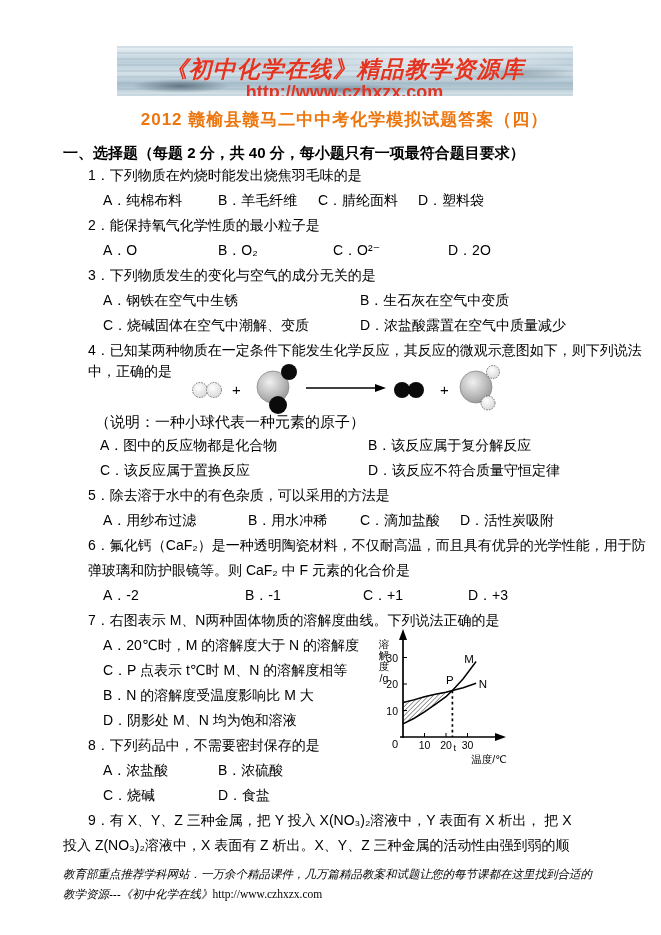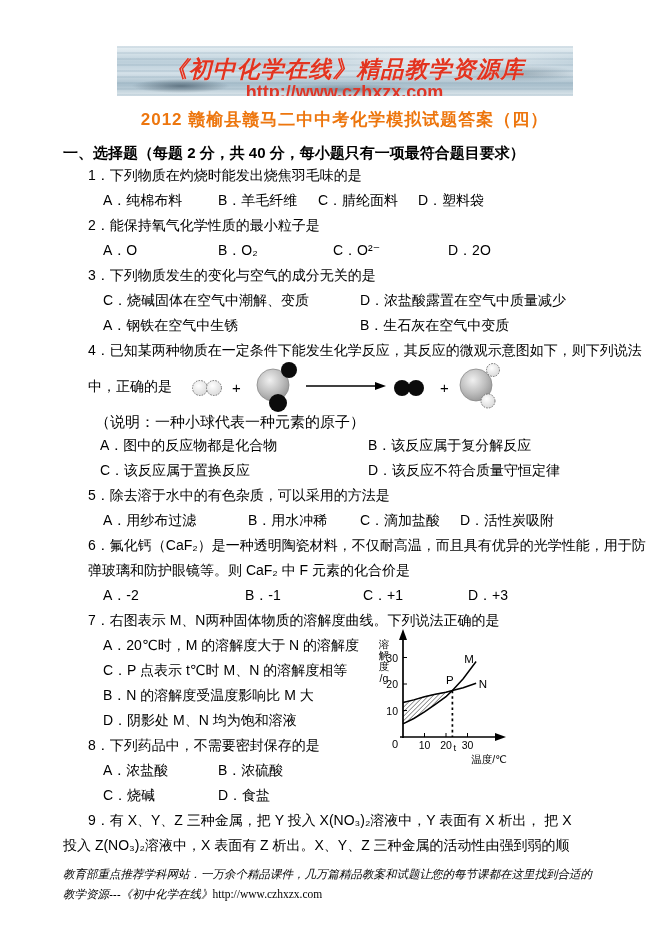--- a/index.html
+++ b/index.html
@@ -46,21 +46,21 @@
   
   .q1 .o0{width:115px}.q1 .o1{width:100px}.q1 .o2{width:100px}
   .q2 .o0{width:115px}.q2 .o1{width:115px}.q2 .o2{width:115px}
   .q3 .o0{width:257px}
   .q4opts{padding-left:37px;}
   .q4opts .o0{width:268px;display:inline-block;}
   .q5 .o0{width:145px}.q5 .o1{width:112px}.q5 .o2{width:100px}
   .q6 .o0{width:142px}.q6 .o1{width:118px}.q6 .o2{width:105px}
   .q8 .o0{width:115px}
 
-  .diagram-row{display:flex;align-items:center;height:48px;}
+  .diagram-row{display:flex;align-items:flex-start;height:48px;}
   .diagram-row .lead{padding-left:25px;}
   .mol-svg{margin-left:16px;width:318px;height:52px;flex:none;}
   .note-row{padding-left:32px;line-height:22px;font-size:15px;white-space:nowrap;}
 
   .q78{position:relative;}
   .chart-svg{position:absolute;top:16px;right:116px;width:137px;height:145px;}
   .chart-svg text{font-family:"Liberation Sans","DejaVu Sans",sans-serif;}
 
   .footer{margin-top:6px;font-size:11.5px;font-style:italic;line-height:20px;}
   .footer .url{font-style:normal;font-family:"Liberation Serif","DejaVu Serif",serif;}
@@ -89,24 +89,24 @@
   <div>
     <div class="qrow">2．能保持氧气化学性质的最小粒子是</div>
     <div class="orow orow4 q2">
       <span class="opt o0">A．O</span><span class="opt o1">B．O₂</span><span class="opt o2">C．O²⁻</span><span class="opt">D．2O</span>
     </div>
   </div>
 
   <div>
     <div class="qrow">3．下列物质发生的变化与空气的成分无关的是</div>
     <div class="orow orow4 q3">
+      <span class="opt o0">A．钢铁在空气中生锈</span><span class="opt">B．生石灰在空气中变质</span>
+    </div>
+    <div class="orow orow4 q3">
       <span class="opt o0">C．烧碱固体在空气中潮解、变质</span><span class="opt">D．浓盐酸露置在空气中质量减少</span>
-    </div>
-    <div class="orow orow4 q3">
-      <span class="opt o0">A．钢铁在空气中生锈</span><span class="opt">B．生石灰在空气中变质</span>
     </div>
   </div>
 
   <div>
     <div class="qrow">4．已知某两种物质在一定条件下能发生化学反应，其反应的微观示意图如下，则下列说法</div>
     <div class="diagram-row">
       <span class="lead">中，正确的是</span>
       <svg class="mol-svg" viewBox="0 0 318 52" aria-hidden="true">
         <defs>
           <radialGradient id="gBig" cx="40%" cy="35%" r="75%">

